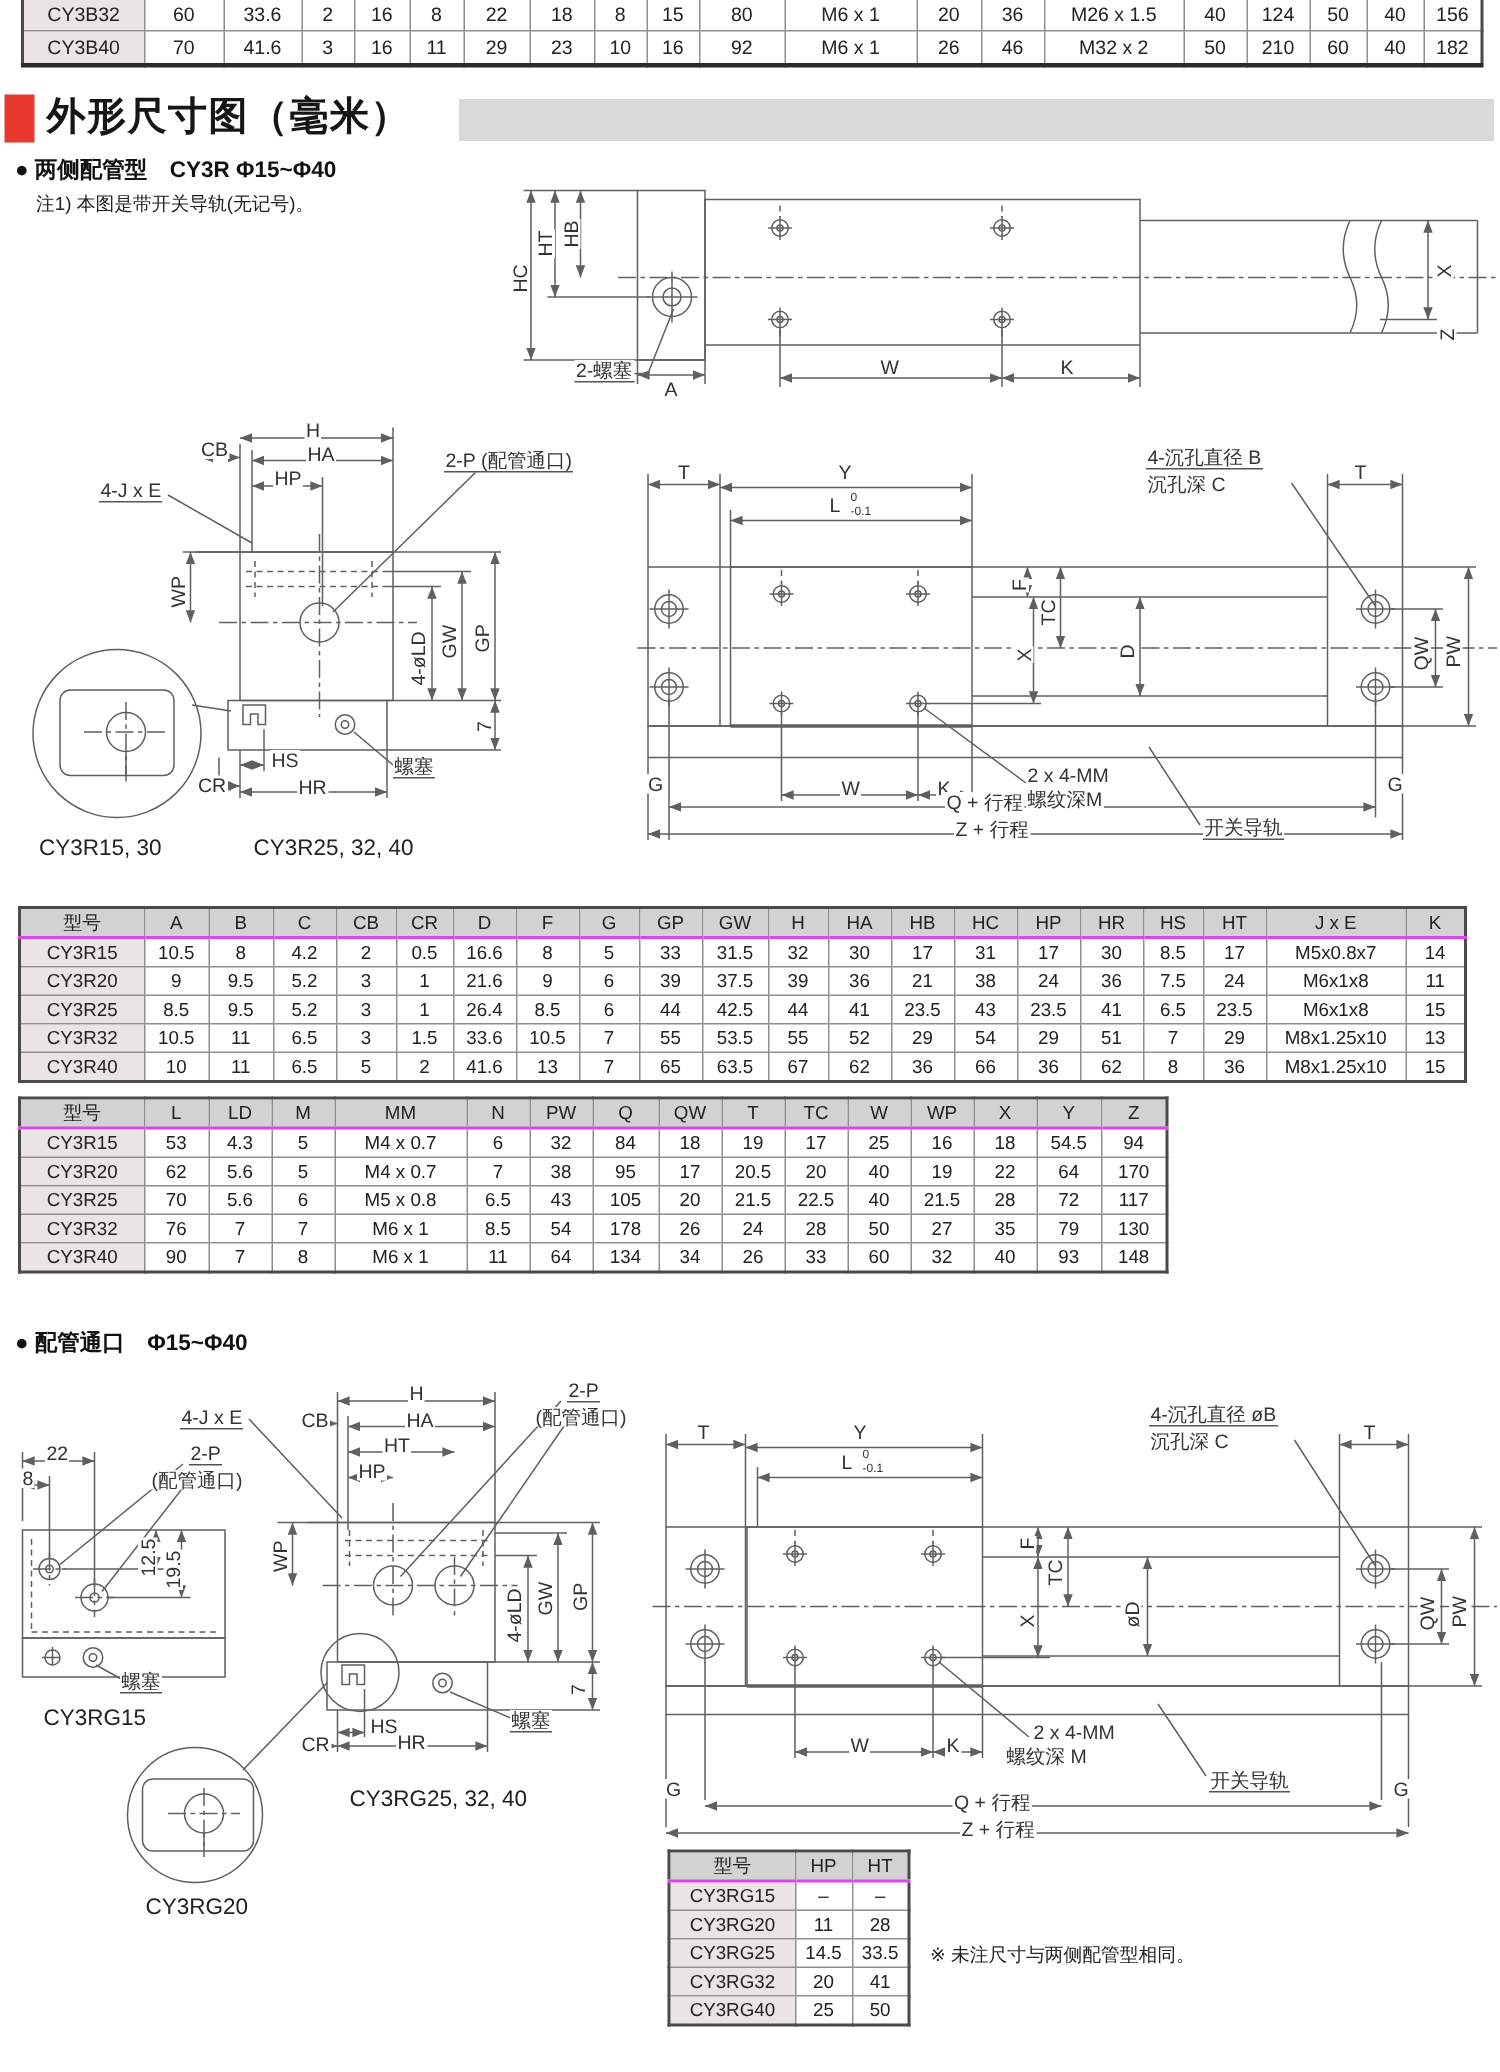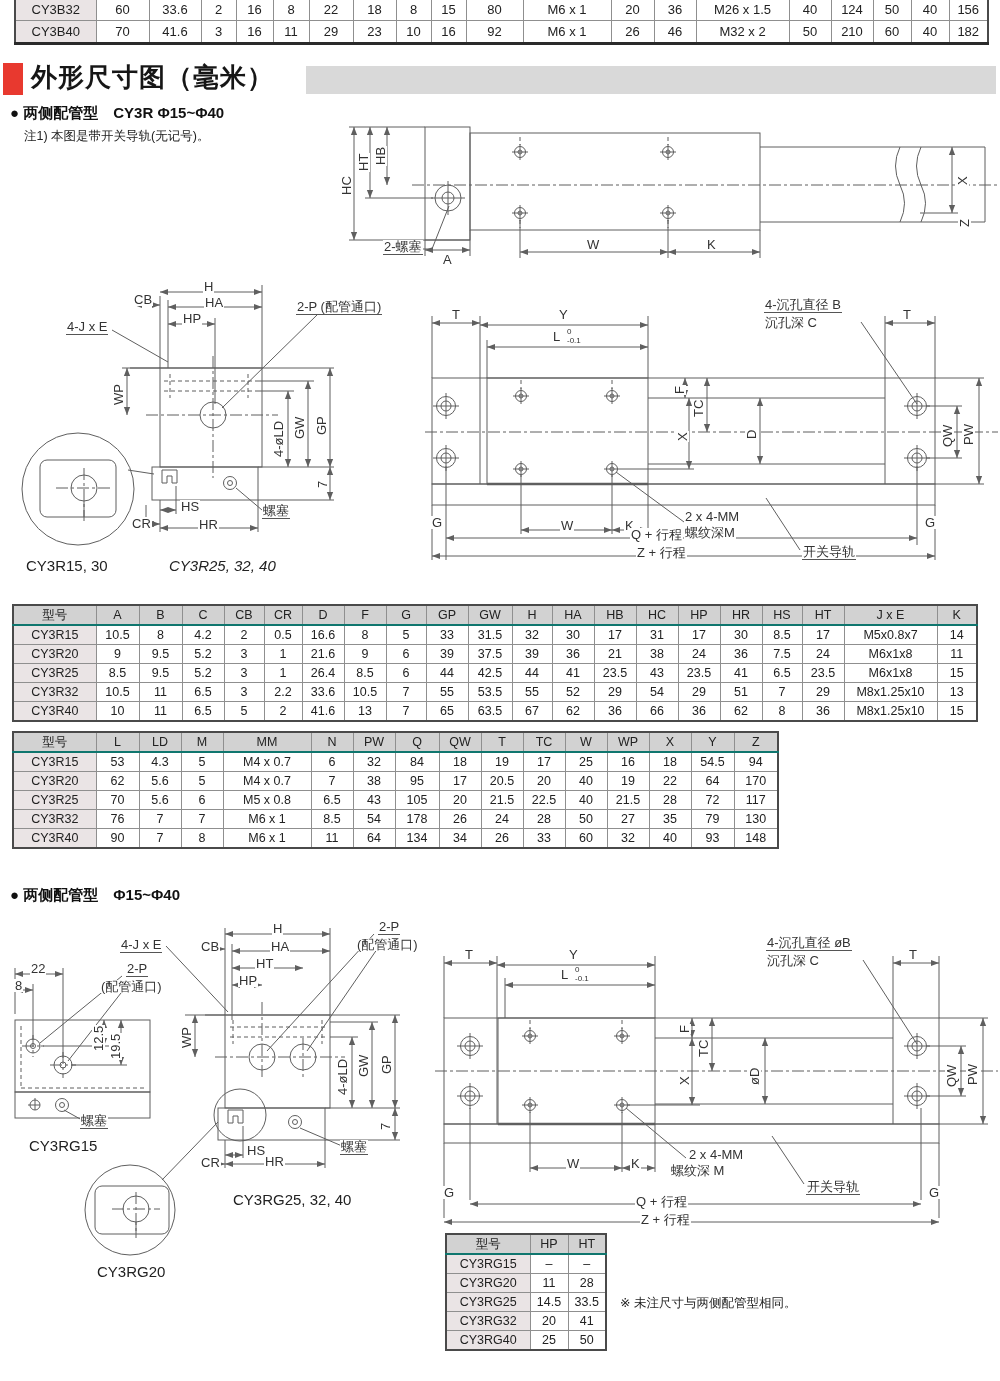--- a/index.html
+++ b/index.html
@@ -7,21 +7,21 @@
        font-family:"Liberation Sans","DejaVu Sans",sans-serif;color:#222;overflow:hidden}
   svg{position:absolute;left:0;top:0}
   .s{stroke:#5f5f5f;fill:none;stroke-width:1}
   .d{marker-start:url(#ar);marker-end:url(#ar)}
   .cl{stroke-dasharray:12 3 3 3}
   .hd{stroke-dasharray:4 3}
   .th{stroke-width:2.4}
   table{border-collapse:collapse;table-layout:fixed;position:absolute;border:2px solid #4a4a4a;background:#fff}
   th,td{border:1px solid #8f8f8f;font-size:12.5px;font-weight:normal;text-align:center;
         padding:0;height:18px;white-space:nowrap;overflow:hidden}
-  th{background:#d2d2d2;border-bottom:2px solid #0f766e}
+  th{background:#d2d2d2;border-bottom:2px solid #d946ef}
   td.mod{background:#eae4e5}
   #top-table{left:14px;top:-3px;width:973px;border-bottom:3px solid #2a2a2a}
   #top-table td{height:21px;font-size:13px}
   #t1{left:12px;top:604px;width:964px}
   #t2{left:12px;top:731px;width:765px}
   #t3{left:445px;top:1233px;width:160px}
   .redsq{position:absolute;left:3px;top:63px;width:20px;height:32px;background:#e8392f}
   #title{position:absolute;left:31px;top:60px;font-size:26px;font-weight:bold;color:#161616;letter-spacing:1px}
   .graybar{position:absolute;left:306px;top:66px;width:690px;height:28px;background:#d9d9d9}
   .sechead{position:absolute;font-size:15px;font-weight:bold;color:#111}
@@ -345,21 +345,21 @@
     <line class="s d" x1="470" y1="1204" x2="921" y2="1204"></line>
     <line class="s d" x1="444" y1="1222" x2="939" y2="1222"></line>
   </g>
 </svg>
 
 <div class="redsq"></div>
 <div id="title">外形尺寸图（毫米）</div>
 <div class="graybar"></div>
 <div class="sechead" style="left:10px;top:104px">● 两侧配管型　CY3R Φ15~Φ40</div>
 <div class="note" style="left:24px;top:128px">注1) 本图是带开关导轨(无记号)。</div>
-<div class="sechead" style="left:10px;top:886px">● 两侧配管型　Φ15~Φ40</div>
+<div class="sechead" style="left:10px;top:886px">● 配管通口　Φ15~Φ40</div>
 <div class="note" style="left:620px;top:1295px">※ 未注尺寸与两侧配管型相同。</div>
 
 <table id="top-table">
     <colgroup>
       <col style="width: 81px;">
       <col style="width: 53px;">
       <col style="width: 52px;">
       <col style="width: 35px;">
       <col style="width: 37px;">
       <col style="width: 36px;">
@@ -543,21 +543,21 @@
         <td>23.5</td>
         <td>M6x1x8</td>
         <td>15</td>
       </tr>
       <tr>
         <td class="mod">CY3R32</td>
         <td>10.5</td>
         <td>11</td>
         <td>6.5</td>
         <td>3</td>
-        <td>2.2</td>
+        <td>1.5</td>
         <td>33.6</td>
         <td>10.5</td>
         <td>7</td>
         <td>55</td>
         <td>53.5</td>
         <td>55</td>
         <td>52</td>
         <td>29</td>
         <td>54</td>
         <td>29</td>
@@ -785,21 +785,21 @@
     <span class="lb rot" style="left: 112px; top: 406px;">WP</span>
     <span class="lb rot" style="left: 272px; top: 458px;">4-øLD</span>
     <span class="lb rot" style="left: 293px; top: 440px;">GW</span>
     <span class="lb rot" style="left: 315px; top: 436px;">GP</span>
     <span class="lb" style="left: 180px; top: 500px;">HS</span>
     <span class="lb" style="left: 131px; top: 517px;">CR</span>
     <span class="lb" style="left: 198px; top: 518px;">HR</span>
     <span class="lb ul" style="left: 262px; top: 504px;">螺塞</span>
     <span class="lb rot" style="left: 316px; top: 489px;">7</span>
     <span class="lb cap" style="left: 25px; top: 558px;">CY3R15, 30</span>
-    <span class="lb cap" style="left: 168px; top: 558px; font-style: italic;">CY3R25, 32, 40</span>
+    <span class="lb cap" style="left: 168px; top: 558px;">CY3R25, 32, 40</span>
     <span class="lb" style="left: 451px; top: 308px;">T</span>
     <span class="lb" style="left: 558px; top: 308px;">Y</span>
     <span class="lb" style="left: 552px; top: 330px;">L</span>
     <span class="lb t8" style="left: 567px; top: 328px;">0</span>
     <span class="lb t8" style="left: 567px; top: 337px;">-0.1</span>
     <span class="lb rot" style="left: 692px; top: 418px;">TC</span>
     <span class="lb rot" style="left: 673px; top: 395px;">F</span>
     <span class="lb rot" style="left: 676px; top: 442px;">X</span>
     <span class="lb rot" style="left: 745px; top: 440px;">D</span>
     <span class="lb ul" style="left: 764px; top: 298px;">4-沉孔直径  B</span>

